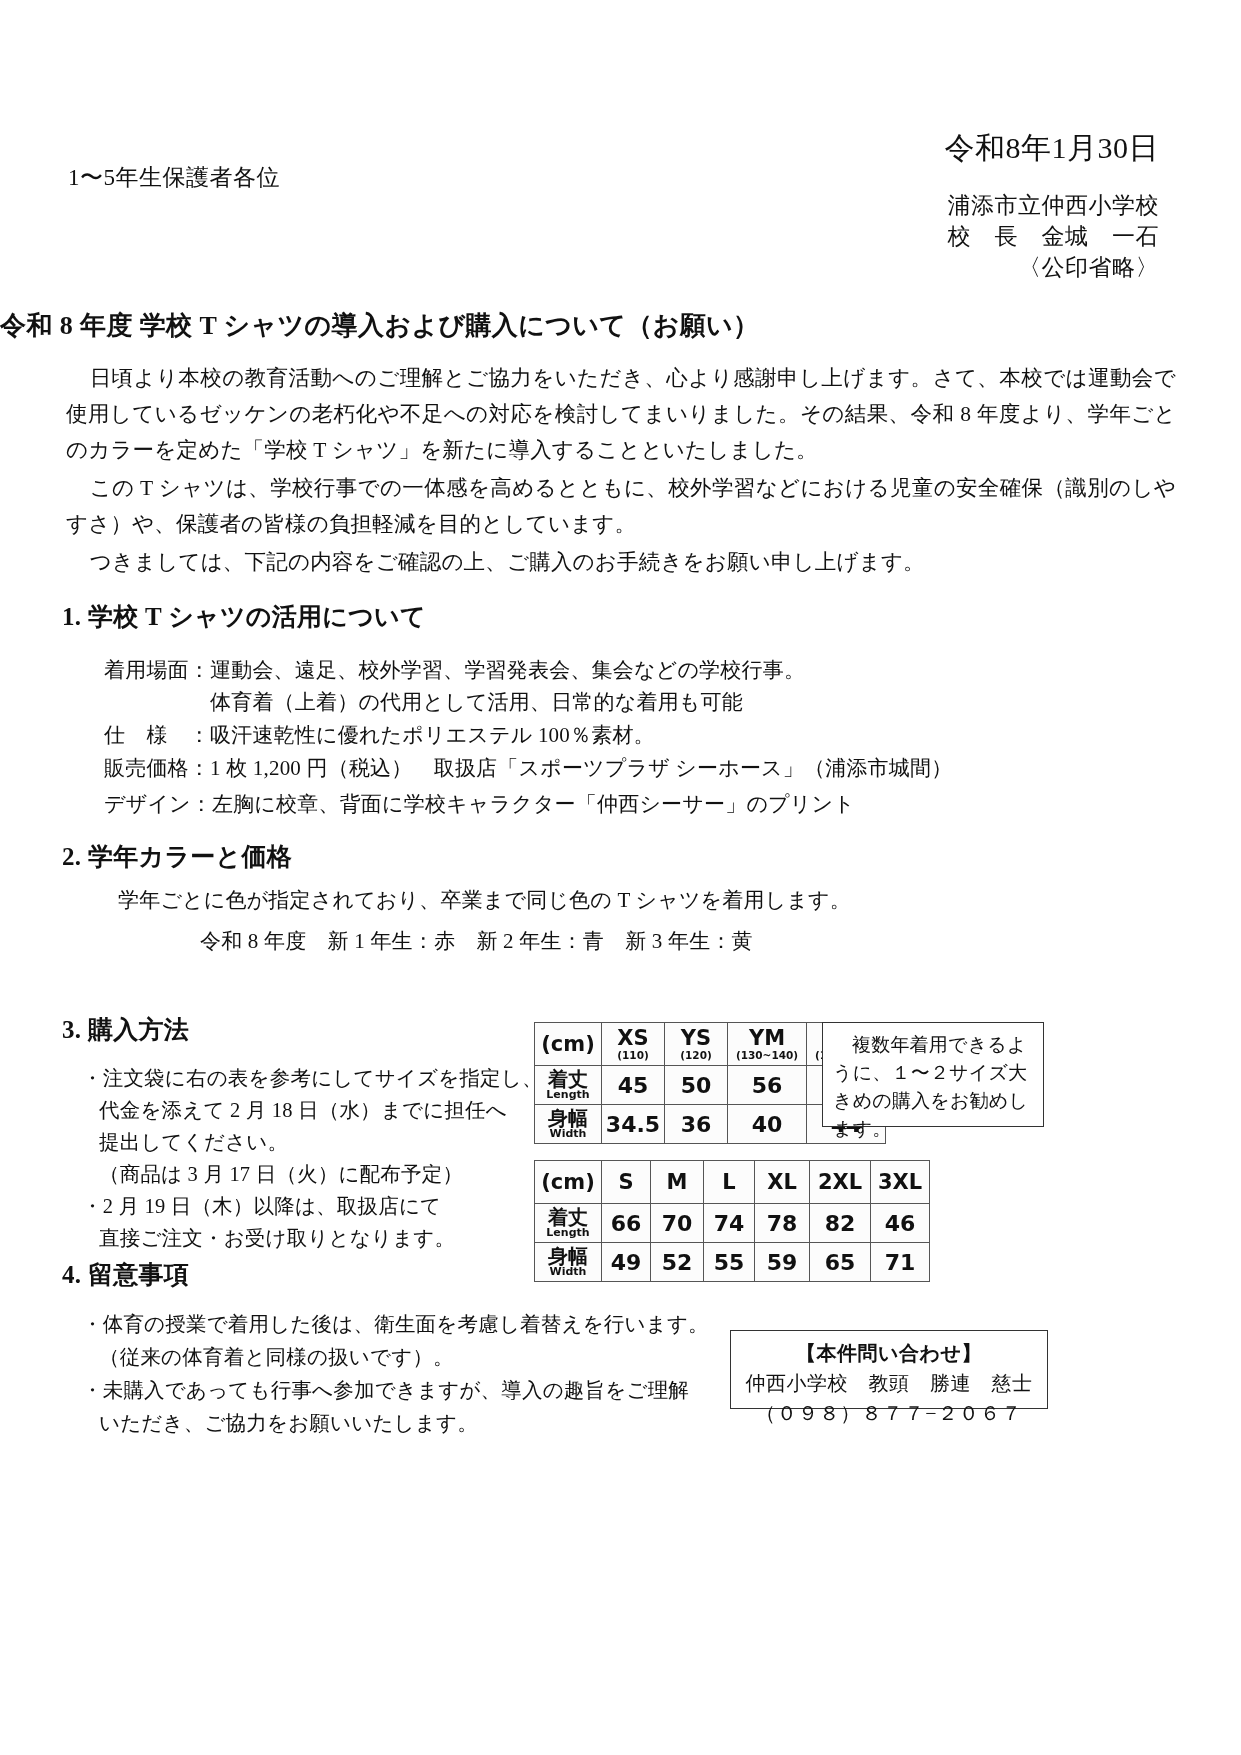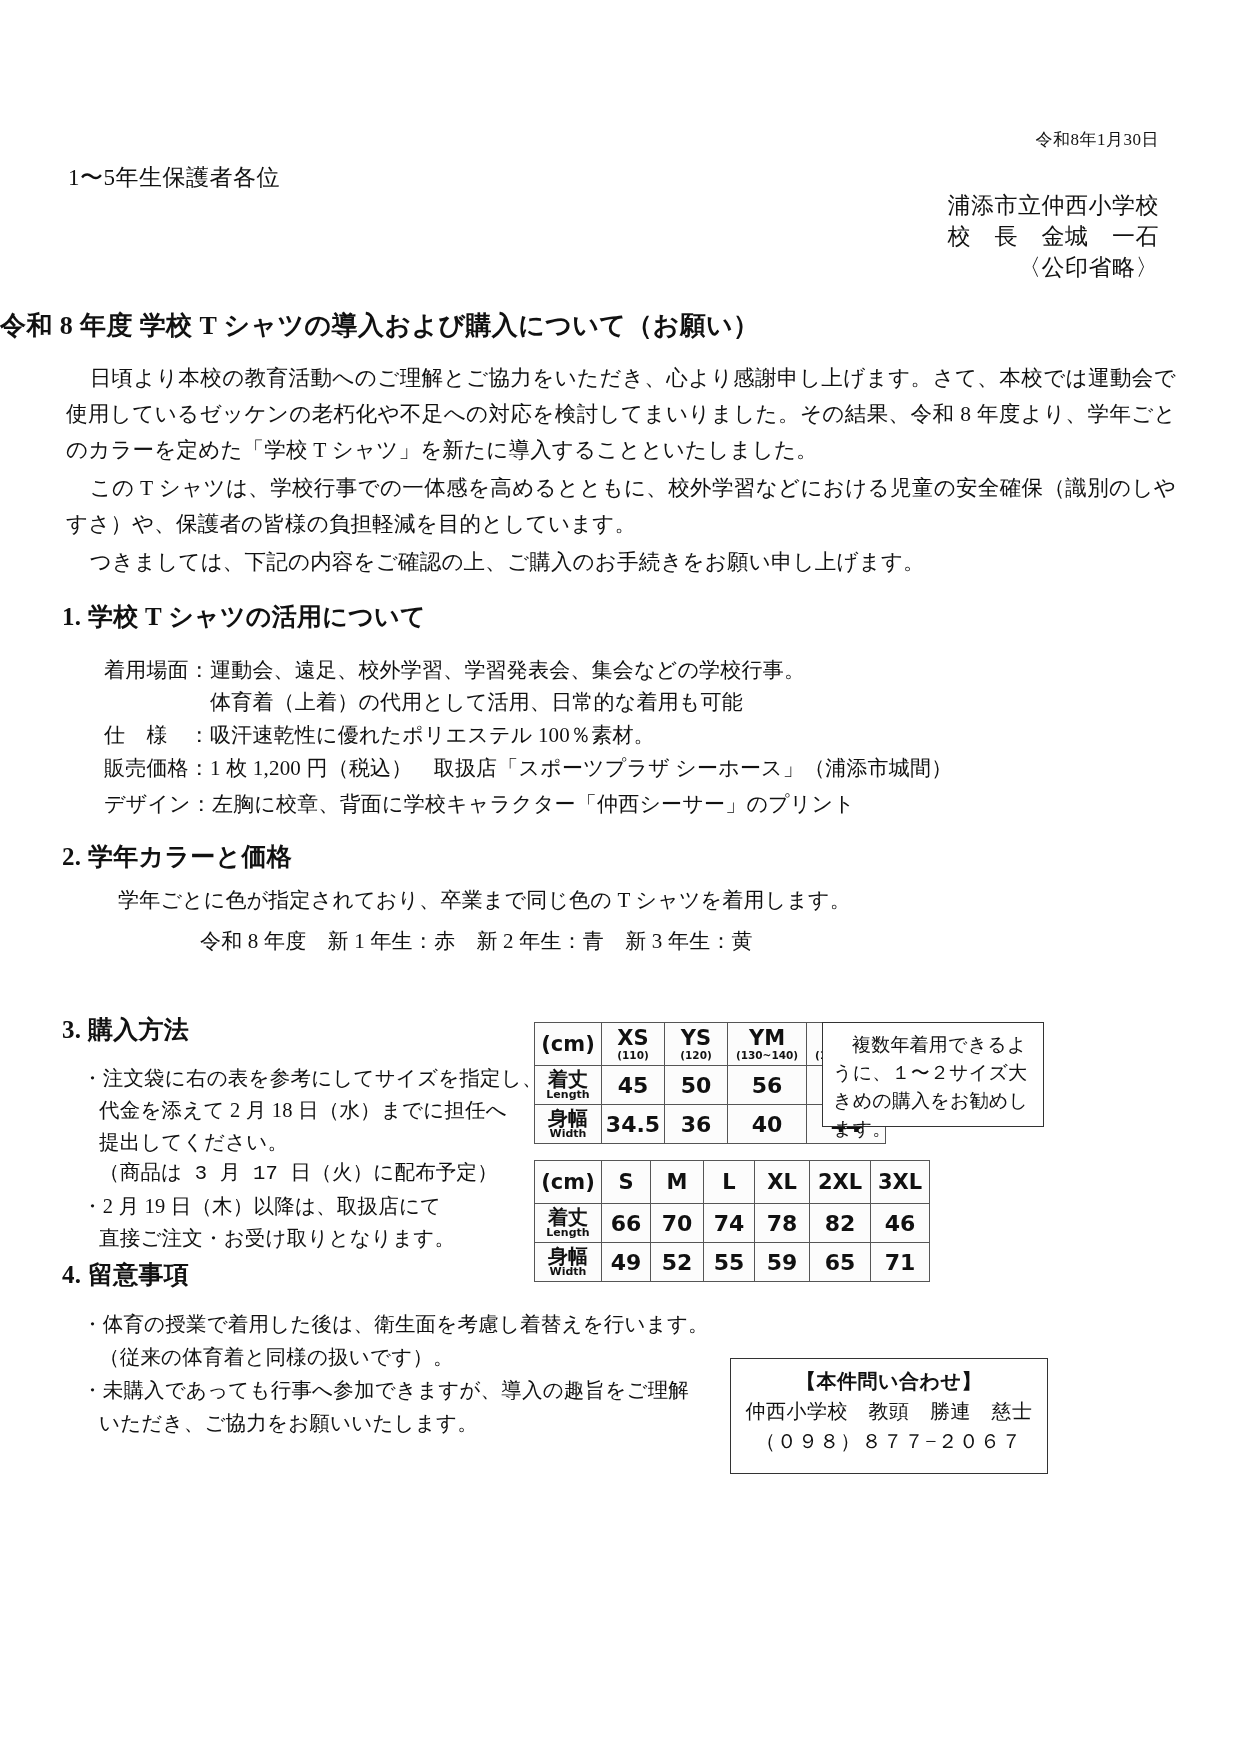--- a/index.html
+++ b/index.html
@@ -9,21 +9,21 @@
     font-family:"Liberation Serif","DejaVu Serif",serif;
     color:#111111;
     position:relative;
     overflow:hidden;
   }
   .page { position:relative; width:1241px; height:1755px; padding:0; box-sizing:border-box; }
 
   
   .hdr-date {
     position:absolute; right:82px; top:128px;
-    font-size:17px; letter-spacing:0.5px; white-space:nowrap;
+    font-size:30px; letter-spacing:0.5px; white-space:nowrap;
   }
   .hdr-addressee {
     position:absolute; left:68px; top:162px;
     font-size:23px; letter-spacing:0.5px; white-space:nowrap;
   }
   .hdr-school {
     position:absolute; right:82px; top:190px;
     font-size:23px; letter-spacing:0.5px; white-space:nowrap;
   }
   .hdr-principal {
@@ -82,21 +82,21 @@
 
   #s2l1 { top:884px; }
   #s2l2 { top:925px; }
   #s2l3 { top:966px; }
 
   
   .s3col { position:absolute; left:82px; top:1062px; width:440px;
            font-size:20.5px; line-height:32px; letter-spacing:0.2px; }
   .s3col .bl { white-space:nowrap; }
   .s3col .cont { padding-left:17px; white-space:nowrap; }
-  .s3col .cont2 { padding-left:17px; white-space:nowrap;font-family:Liberation Mono, monospace; }
+  .s3col .cont2 { padding-left:17px; white-space:nowrap; }
 
   
   .s4col { position:absolute; left:82px; top:1308px; width:640px;
            font-size:20.5px; line-height:33px; letter-spacing:0.2px; }
   .s4col .bl { white-space:nowrap; }
   .s4col .cont { padding-left:17px; white-space:nowrap; }
 
   
   .sizetable {
     position:absolute;
@@ -144,24 +144,24 @@
   .note-box {
     position:absolute; left:822px; top:1022px; width:222px; height:105px;
     border:1.6px solid #333; background:#ffffff;
     font-size:19px; line-height:28px; letter-spacing:0.2px;
     padding:8px 10px 0 10px; box-sizing:border-box;
   }
   .note-box .ind { text-indent:1em; }
 
   
   .contact-box {
-    position:absolute; left:730px; top:1330px; width:318px; height:116px;
+    position:absolute; left:730px; top:1330px; width:318px; height:79px;
     border:1.6px solid #333; background:#ffffff;
     box-sizing:border-box; padding-top:7px;
-    text-align:center; font-size:20px; line-height:30px; letter-spacing:0.5px;margin-top:28px;
+    text-align:center; font-size:20px; line-height:30px; letter-spacing:0.5px;
   }
   .contact-box .ttl { font-weight:bold; }
   .contact-box .tel { letter-spacing:1.2px; }
 </style>
 </head>
 <body>
 
 <div class="page">
 
   <div class="hdr-date">令和8年1月30日</div>

